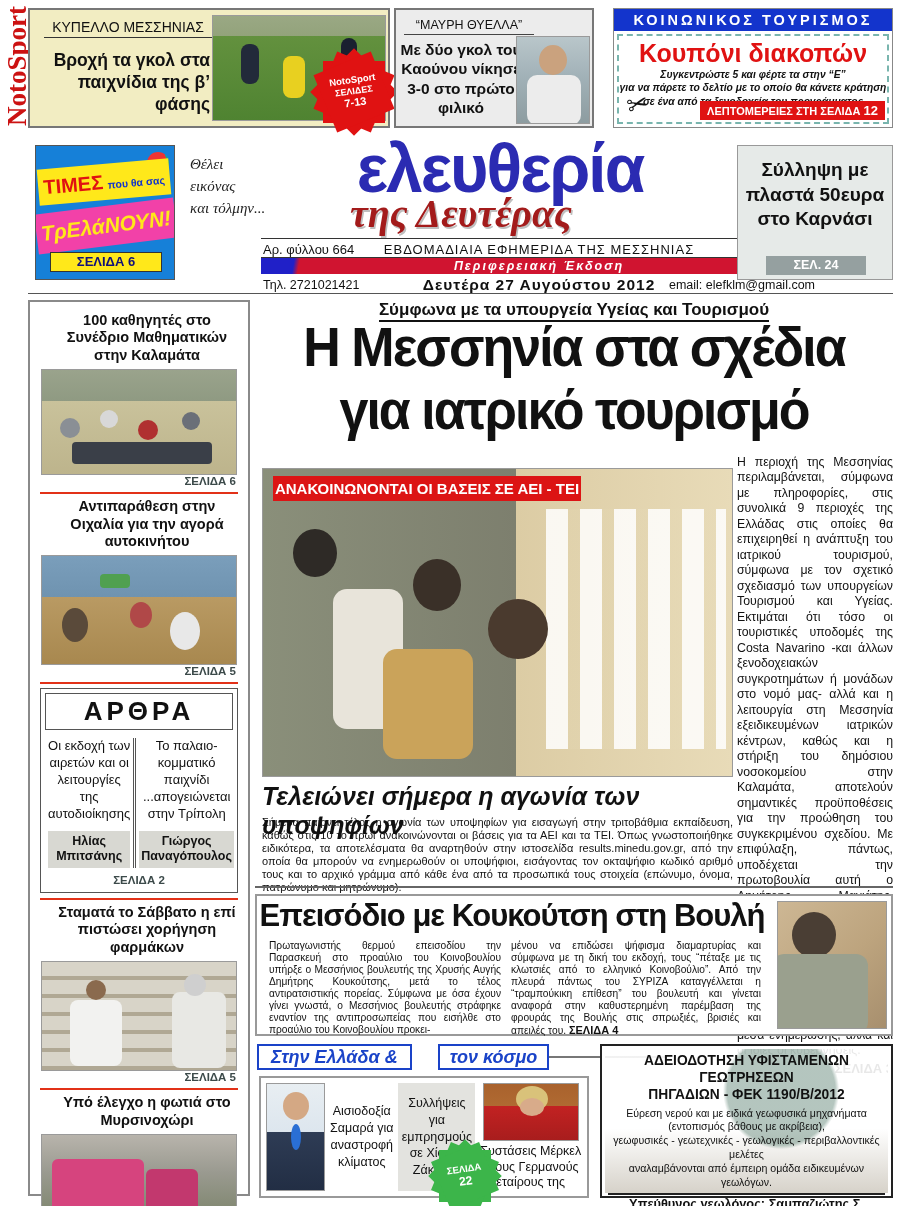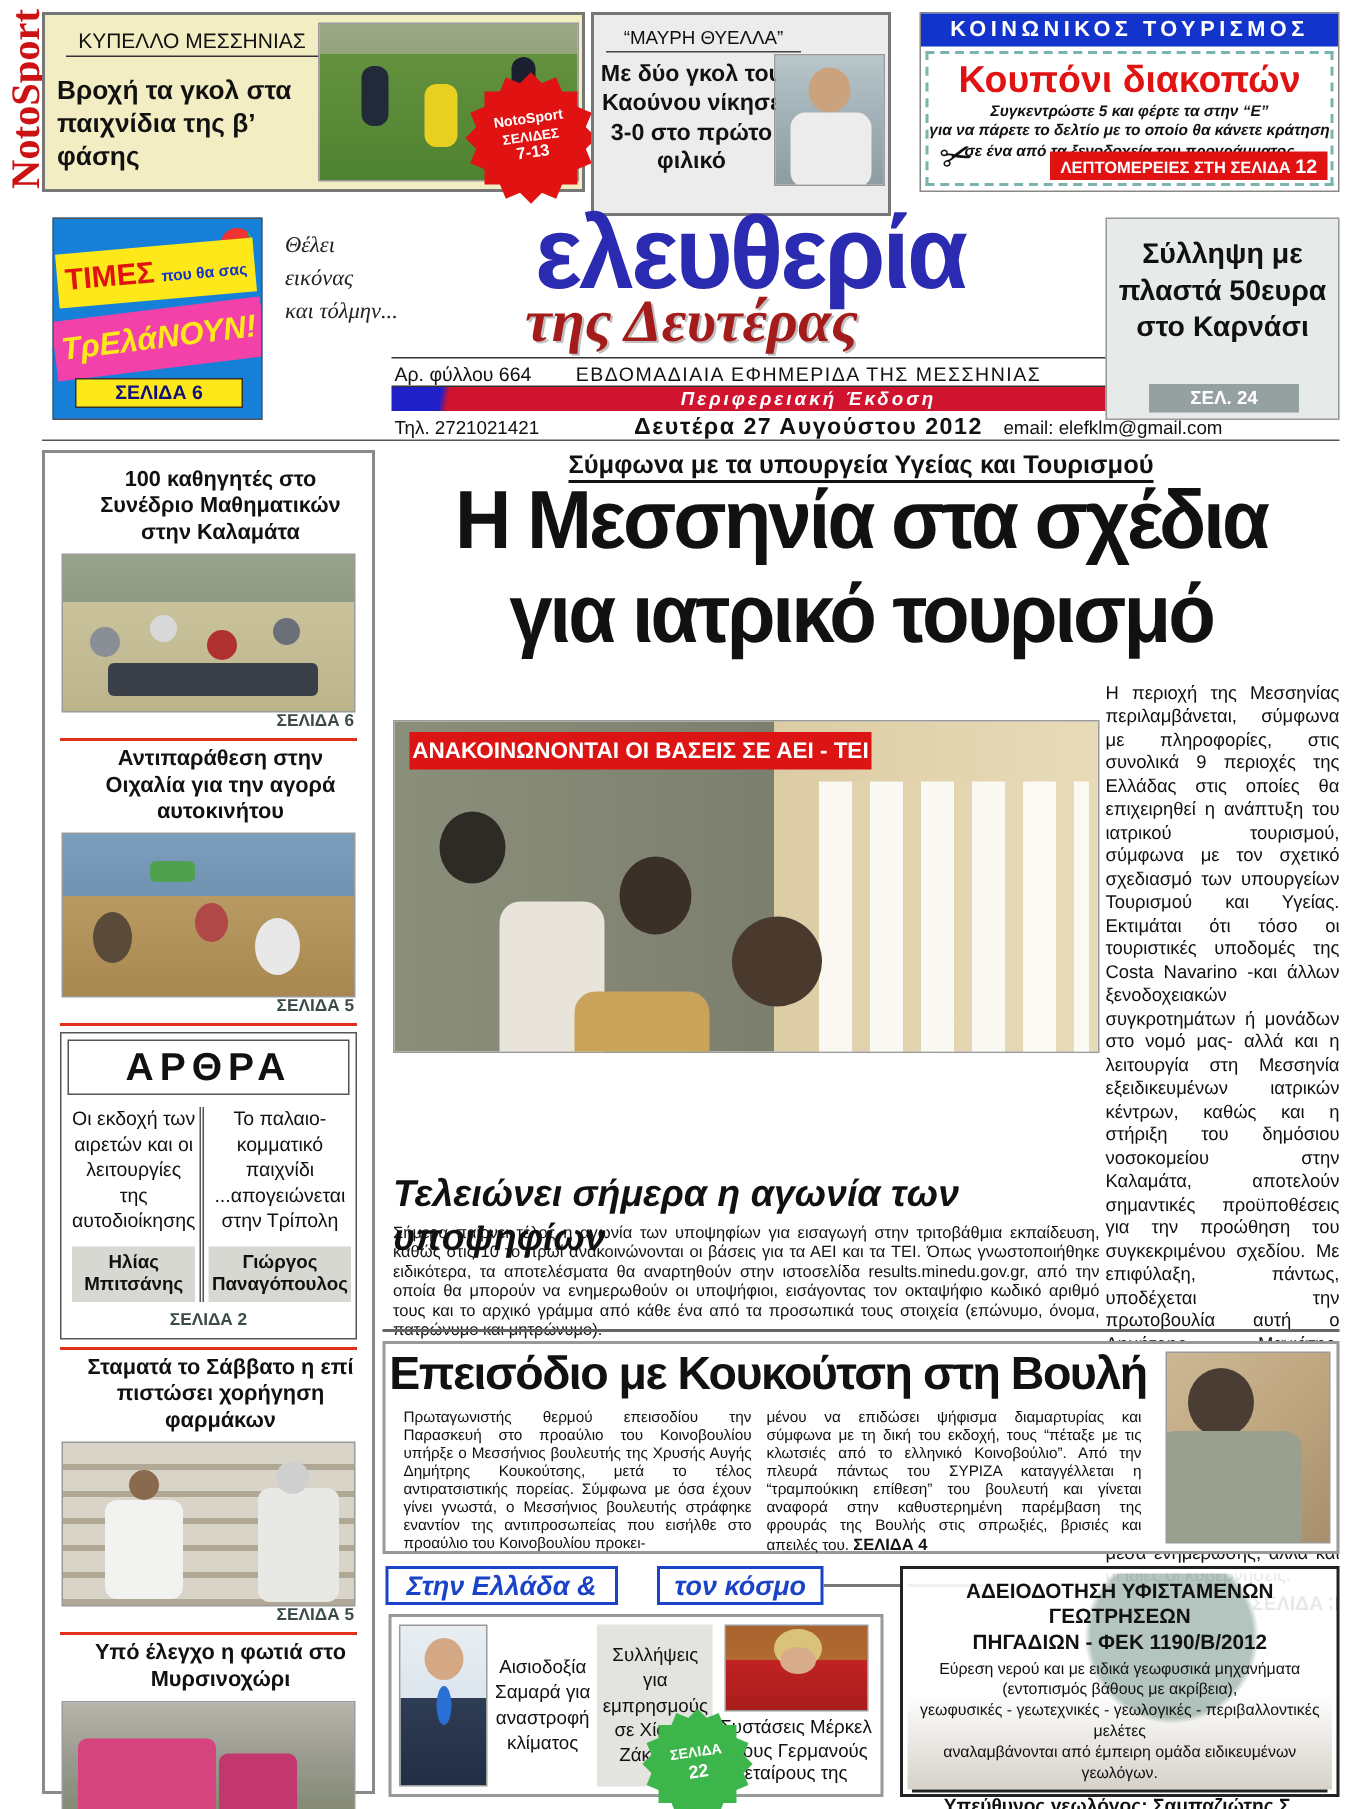--- a/index.html
+++ b/index.html
@@ -18,27 +18,27 @@
   
   .noto-vert {
     position:absolute; left:2px; top:10px; width:26px; height:116px;
     writing-mode:vertical-rl; transform:rotate(180deg);
     font-family:"Liberation Serif", serif; font-weight:bold; font-size:27px; color:#cc1212;
     text-align:center; letter-spacing:0px;
   }
   .sport-left { left:28px; top:8px; width:362px; height:120px; background:#f2edc2; border:2px solid #777; }
   .sport-kicker { position:absolute; left:14px; top:9px; width:168px; text-align:center;
     font-size:14px; border-bottom:1px solid #333; padding-bottom:2px; }
-  .sport-head { position:absolute; left:8px; top:40px; width:172px; text-align:left;
+  .sport-head { position:absolute; left:8px; top:40px; width:172px; text-align:right;
     font-size:17.5px; font-weight:bold; line-height:1.25; }
   .ph-soccer { position:absolute; left:182px; top:5px; width:174px; height:106px;
     background:linear-gradient(180deg,#9aa884 0%,#93a37b 19%,#63913e 19%,#4f8331 100%); }
   .ph-kaounou { position:absolute; left:120px; top:26px; width:74px; height:88px;
     background:linear-gradient(180deg,#b9c6ca 0%,#a2b2b8 45%,#8d9ca0 100%); }
-  .sport-mid { left:394px; top:8px; width:200px; height:136px; background:#ececec; border:2px solid #777;padding-left:20px; }
+  .sport-mid { left:394px; top:8px; width:200px; height:120px; background:#ececec; border:2px solid #777;padding-left:20px; }
   .mid-kicker { position:absolute; left:8px; top:8px; width:130px; text-align:center; font-size:12.5px;
     border-bottom:1px solid #444; padding-bottom:2px;}
   .mid-head { position:absolute; left:2px; top:30px; width:126px; text-align:center;
     font-size:15.5px; font-weight:bold; line-height:1.25; }
   .coupon { left:613px; top:8px; width:280px; height:120px; border:1px solid #888; background:#fff; }
   .coupon-hdr { height:22px; background:#1334cc; color:#fff; font-weight:bold; font-size:14.5px;
     letter-spacing:3px; text-align:center; line-height:22px; }
   .coupon-body { position:absolute; left:3px; right:3px; top:25px; bottom:3px;
     border:2px dashed #79b5ae; }
   .coupon-title { text-align:center; color:#e01212; font-weight:bold; font-size:25px; margin-top:3px; }
@@ -105,22 +105,22 @@
   .arthra-col + .arthra-col { border-left:3px double #555; }
   .arthra-author { background:#d8d8d2; font-weight:bold; font-size:12.5px; line-height:1.25;
     padding:3px 2px; margin-top:8px; }
   .arthra-page { text-align:center; font-weight:bold; font-size:11.5px; color:#3c4a4a; margin:6px 0 2px 0; }
   
   .main { left:255px; top:296px; width:638px; height:910px; }
   .lead-kicker { position:absolute; left:0; right:0; top:4px; text-align:center; }
   .lead-kicker span { font-weight:bold; font-size:17px; border-bottom:2px solid #111; padding-bottom:1px; }
   .lead-head { position:absolute; left:0; right:0; top:24px; text-align:center;
     font-weight:bold; font-size:52px; line-height:1.13; letter-spacing:-2px; transform:scaleY(1.06); }
-  .ph-lead { position:absolute; left:7px; top:172px; width:471px; height:222px;
-    background:linear-gradient(90deg,#8a8f7a 0%,#7d7f6e 54%,#dccca4 54%,#e8dbb8 100%);margin-top:12px; }
+  .ph-lead { position:absolute; left:7px; top:172px; width:471px; height:309px;
+    background:linear-gradient(90deg,#8a8f7a 0%,#7d7f6e 54%,#dccca4 54%,#e8dbb8 100%); }
   .lead-label { position:absolute; left:10px; top:7px; width:308px; height:25px; background:#dc1414;
     color:#fff; font-weight:bold; font-size:15px; text-align:center; line-height:25px; }
   .papers { position:absolute; right:6px; top:40px; width:180px; height:240px;
     background:repeating-linear-gradient(90deg, rgba(255,255,255,0.85) 0 22px, rgba(230,219,184,0.2) 22px 34px); }
   .lead-col { position:absolute; left:482px; top:159px; width:156px; font-size:12.3px; line-height:1.26;
     text-align:justify; }
   .lead-col-page { display:block; text-align:right; font-weight:bold; font-size:13px; margin-top:2px; }
   .lead-subhead { position:absolute; left:7px; top:486px; width:471px;
     font-weight:bold; font-style:italic; font-size:25px; }
   .lead-subtext { position:absolute; left:7px; top:520px; width:471px; font-size:11px; line-height:1.18;

